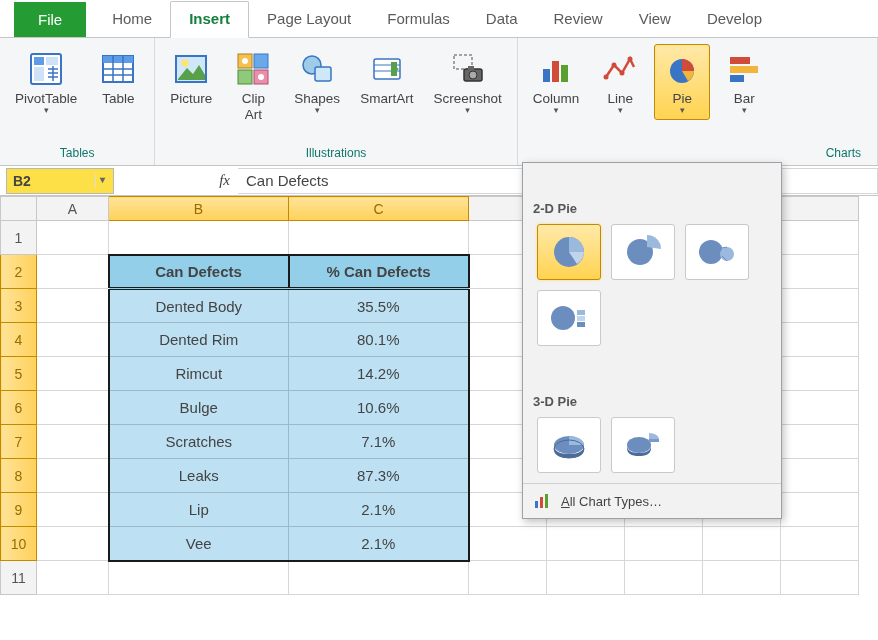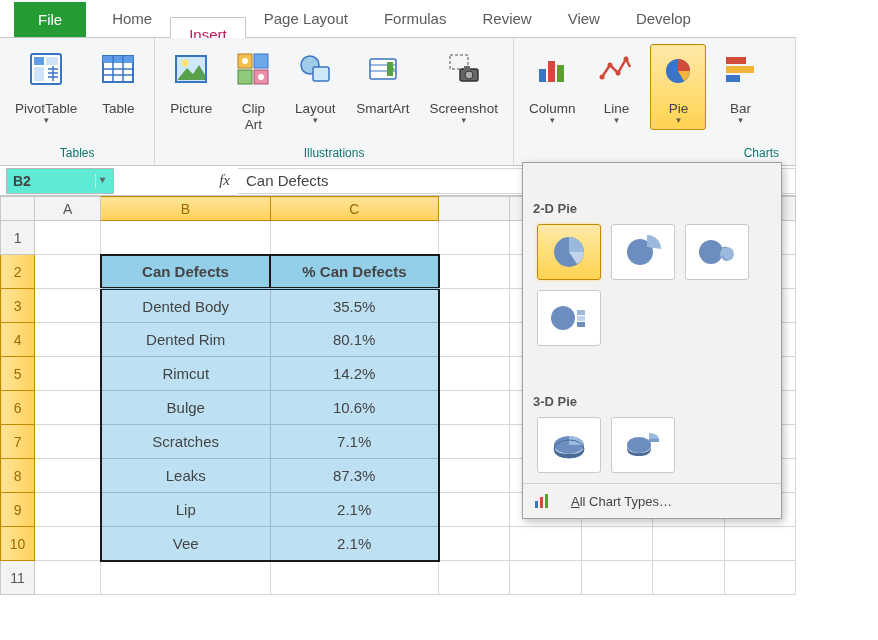--- a/index.html
+++ b/index.html
@@ -4,21 +4,21 @@
 <style>
   * { box-sizing: border-box; }
   html, body {
     margin: 0;
     padding: 0;
     font-family: "Segoe UI", Tahoma, sans-serif;
     font-size: 14px;
     background: #fff;
     color: #444;
   }
-  .app { width: 796px; height: 640px; position: relative; overflow:hidden; }
+  .app { width: 878px; height: 640px; position: relative; overflow:hidden; }
 
   
   .tab-row {
     display: flex;
     align-items: flex-end;
     height: 38px;
     padding-left: 14px;
     border-bottom: 1px solid #c5c5c5;
     background: #fff;
   }
@@ -35,23 +35,24 @@
     padding: 8px 18px 10px 18px;
     font-size: 15px;
     color: #5b5b5b;
     cursor: pointer;
   }
   .tab.active {
     border: 1px solid #c5c5c5;
     border-bottom: 1px solid #fff;
     border-radius: 2px 2px 0 0;
     background: #fff;
-    color:#be185d;
+    color:#15803d;
     position:relative;
-    top:17px;
+    top:1px;
+    font-weight:bold;
   }
 
   
   .ribbon {
     display: flex;
     height: 128px;
     background: #f5f6f7;
     border-bottom: 1px solid #c5c5c5;
     position: relative;
   }
@@ -84,32 +85,32 @@
     text-align:center;
   }
   .rb-btn.selected {
     background: linear-gradient(#ffe9a8,#ffd351);
     border: 1px solid #c28a00;
     box-shadow: inset 0 0 3px #ffd97a;
   }
   .rb-icon {
     width:40px; height:40px; display:flex; align-items:center; justify-content:center;
   }
-  .rb-label { font-size:13.5px; color:#444; margin-top:12px; line-height:1.15; }
+  .rb-label { font-size:13.5px; color:#444; margin-top:2px; line-height:1.15; }
   .rb-drop { font-size:9px; color:#555; margin-top:-2px;}
   .icon-svg-lg { width:36px; height:36px; }
 
   
   .formula-bar {
     display:flex; align-items:center; height:30px;
     border-bottom:1px solid #c5c5c5;
   }
   .name-box {
     width:108px; height:26px; margin:0 4px 0 6px;
-    border:1px solid #b8b8b8; background:#5eead4;
+    border:1px solid #b8b8b8; background:#fde047;
     display:flex; align-items:center; padding:0 6px;
     font-weight:bold; font-size:14px; position:relative;
   }
   .name-box .dd {
     position:absolute; right:4px; top:5px; width:14px; height:14px;
     border-left:1px solid #ddd; text-align:center; font-size:10px; color:#666;
   }
   .fx-divider { width:120px; height:26px; display:flex; align-items:center; justify-content:flex-end; }
   .fx { font-style:italic; font-family:"Times New Roman",serif; font-size:15px; color:#404040; padding:0 8px;}
   .formula-input {
@@ -181,37 +182,38 @@
     width:64px; height:56px; background:#fff; border:1px solid #c9c9c9; border-radius:3px;
     display:flex; align-items:center; justify-content:center;
   }
   .pie-item.selected {
     background:linear-gradient(#ffe9a8,#ffd351);
     border-color:#c28a00;
     box-shadow:0 0 3px #ffd97a;
   }
   .pie-item svg { width:40px; height:40px; }
   .pie-panel .footer {
-    border-top:1px solid #d0d0d0; padding:8px 10px; display:flex; align-items:center; gap:20px;
+    border-top:1px solid #d0d0d0; padding:8px 10px; display:flex; align-items:center; gap:10px;
   }
   .pie-panel .footer .u { text-decoration:underline; }
   .mini-chart-icon { width:18px; height:18px; }
 
 </style>
 </head>
 <body>
 
 <div class="app">
 
   <div class="tab-row">
     <div class="file-tab">File</div>
     <div class="tab">Home</div>
     <div class="tab active">Insert</div>
     <div class="tab">Page Layout</div>
     <div class="tab">Formulas</div>
+    <div class="tab">Data</div>
     <div class="tab">Review</div>
     <div class="tab">View</div>
     <div class="tab">Develop</div>
   </div>
 
   <div class="ribbon">
 
     <div class="group">
       <div class="group-items">
         <div class="rb-btn">
@@ -269,21 +271,21 @@
             <span>Clip</span><br><span>Art</span>
           </div>
         </div>
         <div class="rb-btn">
           <div class="rb-icon">
             <svg class="icon-svg-lg" viewBox="0 0 36 36">
               <circle cx="13" cy="14" r="9" fill="#9ecce8" stroke="#3a74c4" stroke-width="1.5"></circle>
               <rect x="16" y="16" width="16" height="14" rx="2" fill="#cfe8f7" stroke="#3a74c4" stroke-width="1.5"></rect>
             </svg>
           </div>
-          <div class="rb-label">Layout</div>
+          <div class="rb-label">Shapes</div>
           <div class="rb-drop">▾</div>
         </div>
         <div class="rb-btn">
           <div class="rb-icon">
             <svg class="icon-svg-lg" viewBox="0 0 36 36">
               <rect x="5" y="8" width="26" height="20" rx="2" fill="#fff" stroke="#3a74c4" stroke-width="1.5"></rect>
               <path d="M5 14 H31 M5 20 H31" stroke="#3a74c4"></path>
               <path d="M22 11 L28 11 L28 25 L22 25 Z" fill="#58a04a"></path>
               <path d="M24 14 L30 18 L24 22 Z" fill="#58a04a"></path>
             </svg>

